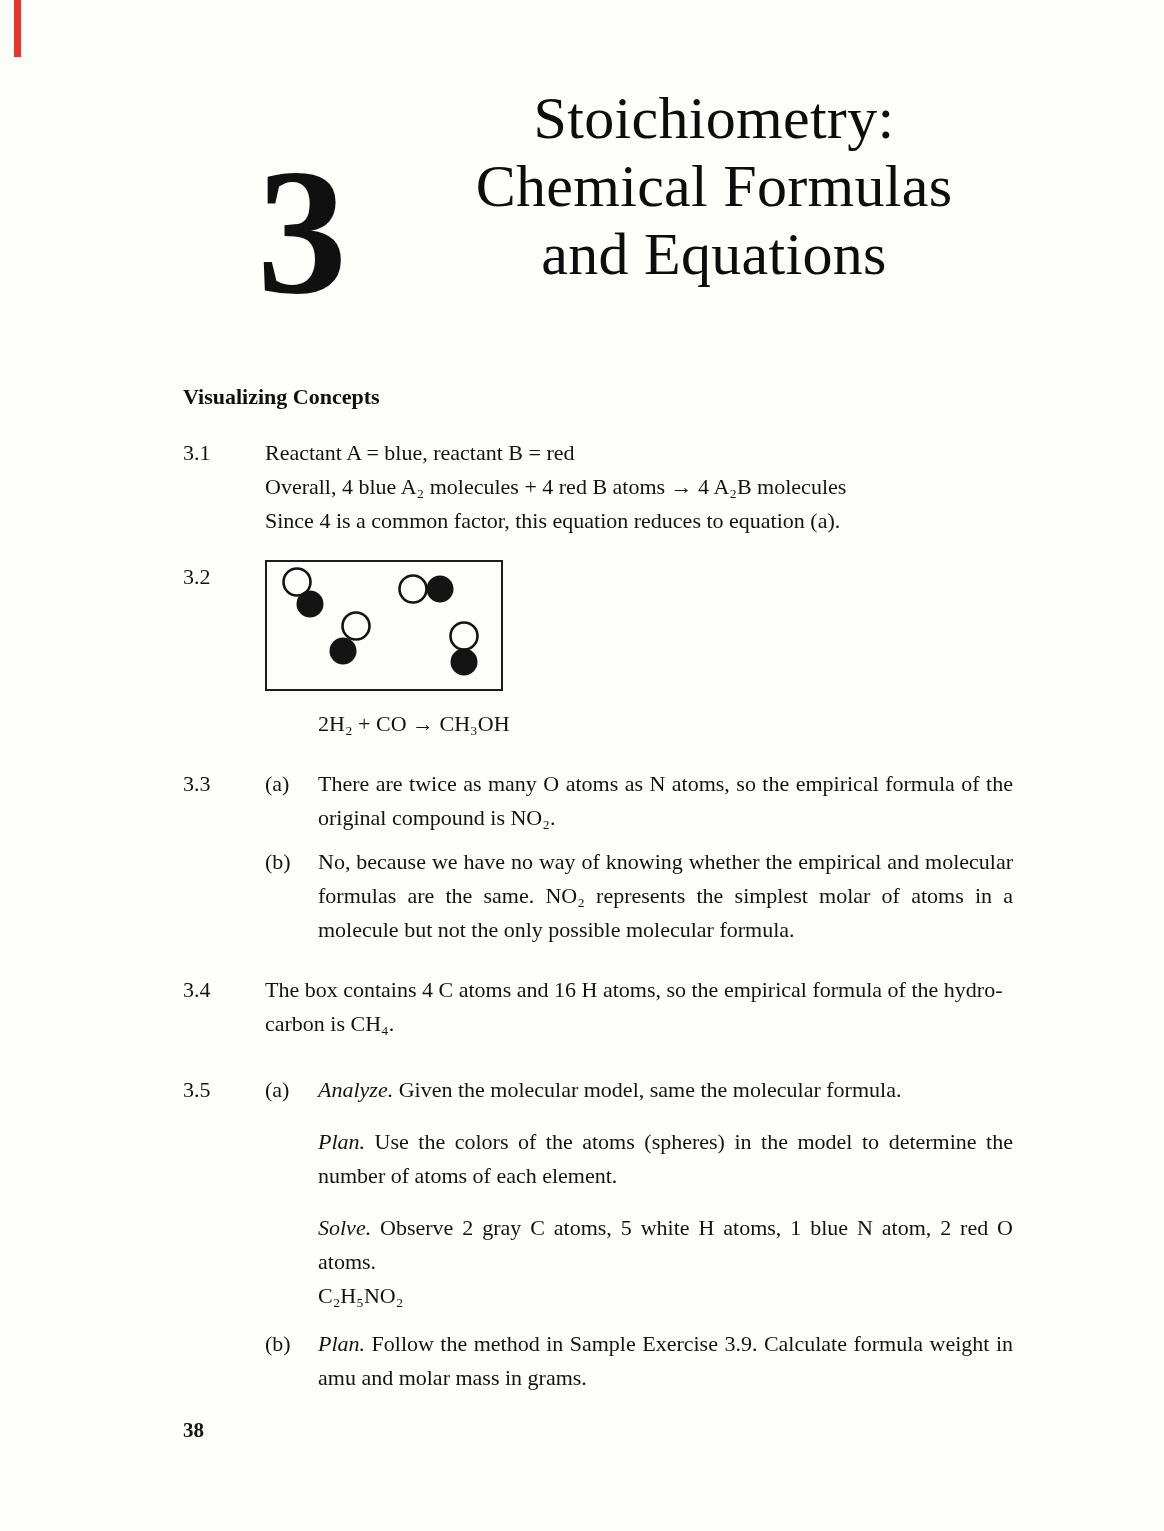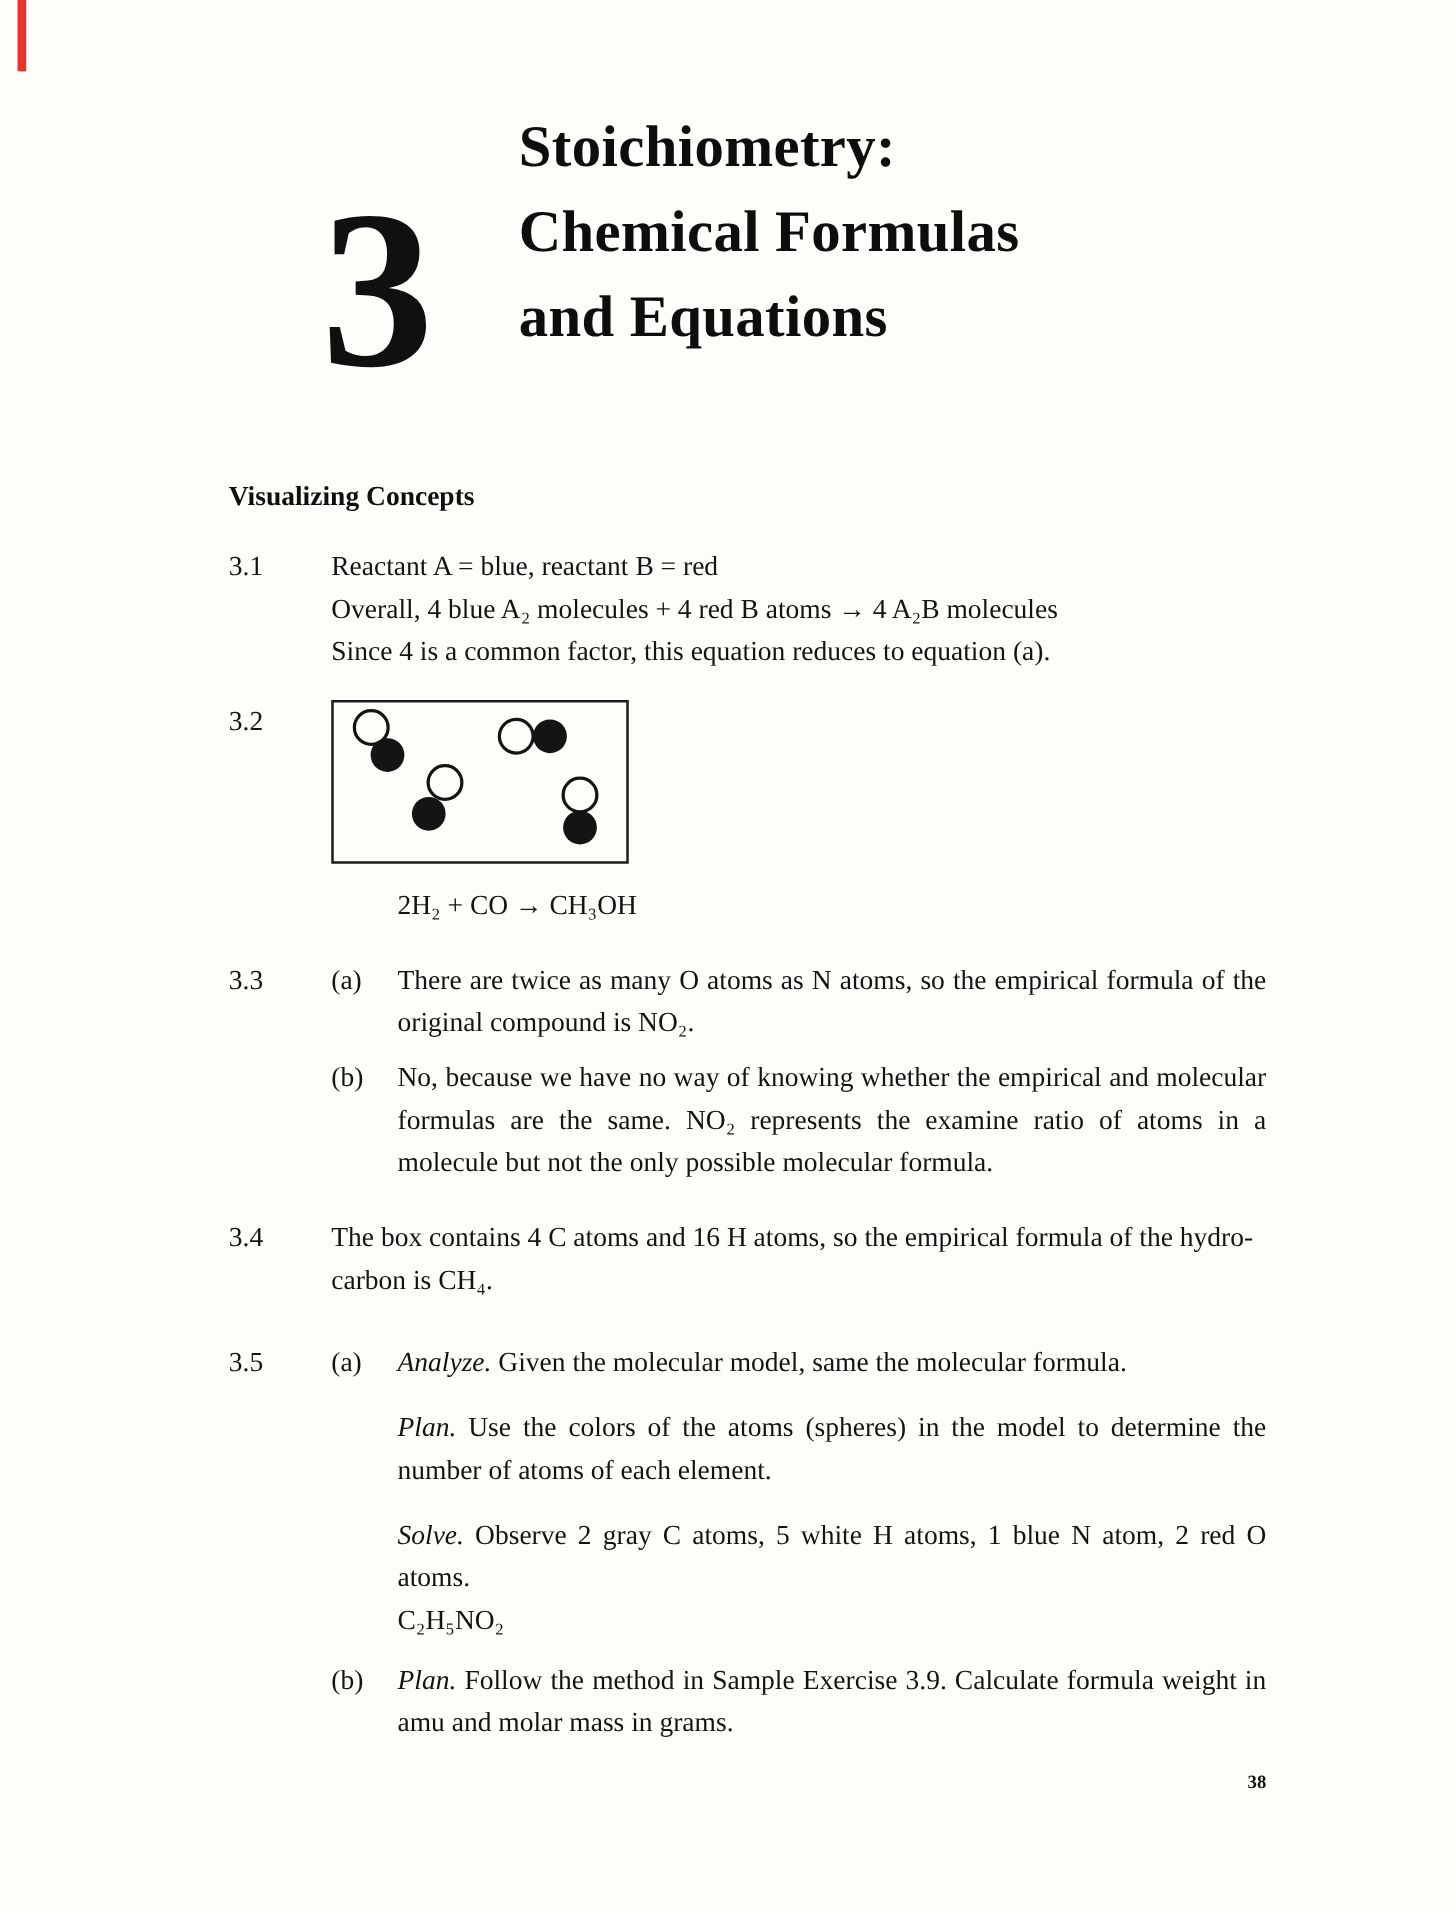--- a/index.html
+++ b/index.html
@@ -14,21 +14,21 @@
   .page { position: relative; width: 1164px; height: 1531px; background: #fdfdfa; }
   .red-stripe { position: absolute; left: 14px; top: 0; width: 7px; height: 57px; background: #e8362c; }
 
   .content { position: absolute; left: 183px; top: 0; width: 830px; }
 
   .chapter-header { display: grid; grid-template-columns: 158px 1fr; margin: 84px 0 0 74px; }
   .chapter-number {
     font-size: 180px; font-weight: bold; line-height: 1;
     margin-top: 58px; text-align: left; color: #101010;
   }
-  .chapter-title { font-size: 47px; font-weight: bold; line-height: 68px; letter-spacing: 0.3px; color: #0d0d0d; }
+  .chapter-title { font-size: 60px; font-weight: normal; line-height: 68px; letter-spacing: 0.3px; color: #0d0d0d; text-align: center; }
   .chapter-title .t-line { display: block; }
 
   .section-heading { margin-top: 62px; font-size: 22px; font-weight: bold; color: #0f0f0f; }
 
   .problem { display: grid; grid-template-columns: 82px 1fr; margin-top: 26px; font-size: 22px; line-height: 34px; }
   .pnum { font-weight: normal; }
   .pbody { width: 748px; }
   .pbody p.just { text-align: justify; }
 
   .fig-box {
@@ -39,21 +39,21 @@
 
   .sub-item { display: grid; grid-template-columns: 53px 1fr; }
   .sub-item + .sub-item { margin-top: 10px; }
   .sub-item .letter { }
   .sub-item .stext { text-align: justify; }
   .sub-para { text-align: justify; margin-bottom: 18px; }
   .sub-para:last-child { margin-bottom: 0; }
   .lead { font-style: italic; }
   .formula-line { display: block; }
 
-  .page-number { position: absolute; left: 183px; top: 1418px; width: 830px; text-align: right; font-weight: bold; font-size: 15px; }
+  .page-number { position: absolute; left: 183px; top: 1418px; width: 830px; text-align: left; font-weight: bold; font-size: 21px; }
 </style>
 </head>
 <body>
 
 <div class="page">
   <div class="red-stripe"></div>
 
   <div class="content">
 
     <header class="chapter-header">
@@ -105,21 +105,21 @@
 
     <section class="problem">
       <div class="pnum">3.3</div>
       <div class="pbody">
         <div class="sub-item">
           <div class="letter">(a)</div>
           <div class="stext">There are twice as many O atoms as N atoms, so the empirical formula of the original compound is NO₂.</div>
         </div>
         <div class="sub-item">
           <div class="letter">(b)</div>
-          <div class="stext">No, because we have no way of knowing whether the empirical and molecular formulas are the same. NO₂ represents the examine ratio of atoms in a molecule but not the only possible molecular formula.</div>
+          <div class="stext">No, because we have no way of knowing whether the empirical and molecular formulas are the same. NO₂ represents the simplest molar of atoms in a molecule but not the only possible molecular formula.</div>
         </div>
       </div>
     </section>
 
     <section class="problem">
       <div class="pnum">3.4</div>
       <div class="pbody">
         <p>The box contains 4 C atoms and 16 H atoms, so the empirical formula of the hydro-</p>
         <p>carbon is CH₄.</p>
       </div>

